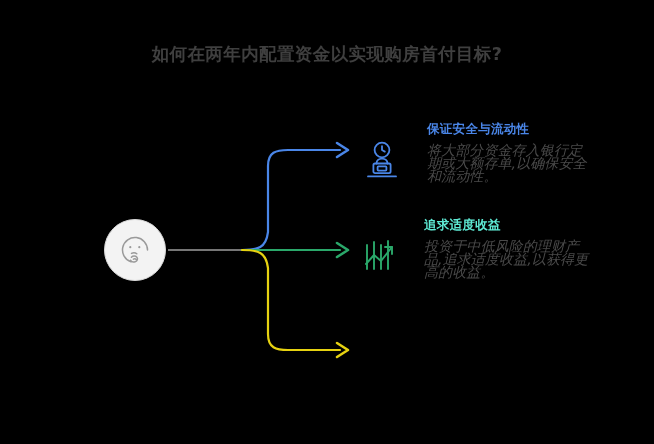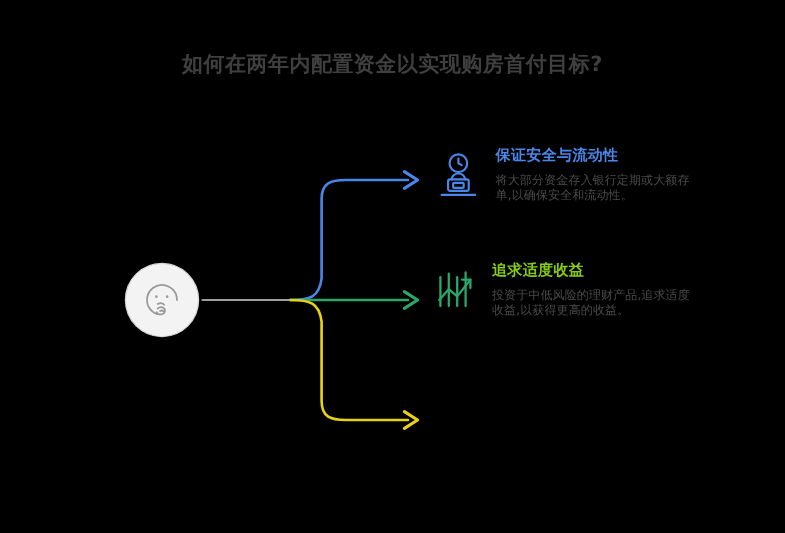--- a/index.html
+++ b/index.html
@@ -60,21 +60,22 @@
     align-items: center;
     justify-content: center;
     box-sizing: border-box;
   }
   .center-node svg { display: block; }
 
   
   .branch {
     position: absolute;
     display: flex;
-    align-items: center;
+    align-items: flex-end;
+    gap: 14px;
   }
   .branch-icon {
     width: 44px;
     height: 46px;
     flex: 0 0 44px;
     display: flex;
     align-items: center;
     justify-content: center;
     margin-top: 2px;
   }
@@ -85,35 +86,36 @@
   }
   .branch-heading {
     font-size: 12.5px;
     font-weight: bold;
     line-height: 16px;
     letter-spacing: 0.3px;
     margin-bottom: 7px;
     white-space: nowrap;
   }
   .branch-body {
-    font-size: 10px;
+    font-size: 14px;
     line-height: 13px;
     color: #4a4a4a;
     width: 168px;
     letter-spacing: 0.1px;
+    font-style: italic;
   }
 
   
   #branch-0 { left: 360px; top: 120px; }
   #branch-1 { left: 357px; top: 216px; }
   #branch-2 { left: 357px; top: 316px; }
 
   
   .c-blue   { color: #4a86e8; }
-  .c-green  { color: #84cc16; }
+  .c-green  { color: #5eead4; }
   .c-yellow { color: #e6d211; }
 </style>
 </head>
 <body>
 
 <div class="canvas">
 
   <div class="title">如何在两年内配置资金以实现购房首付目标?</div>
 
   <svg class="connectors" viewBox="0 0 654 444" width="654" height="444">

